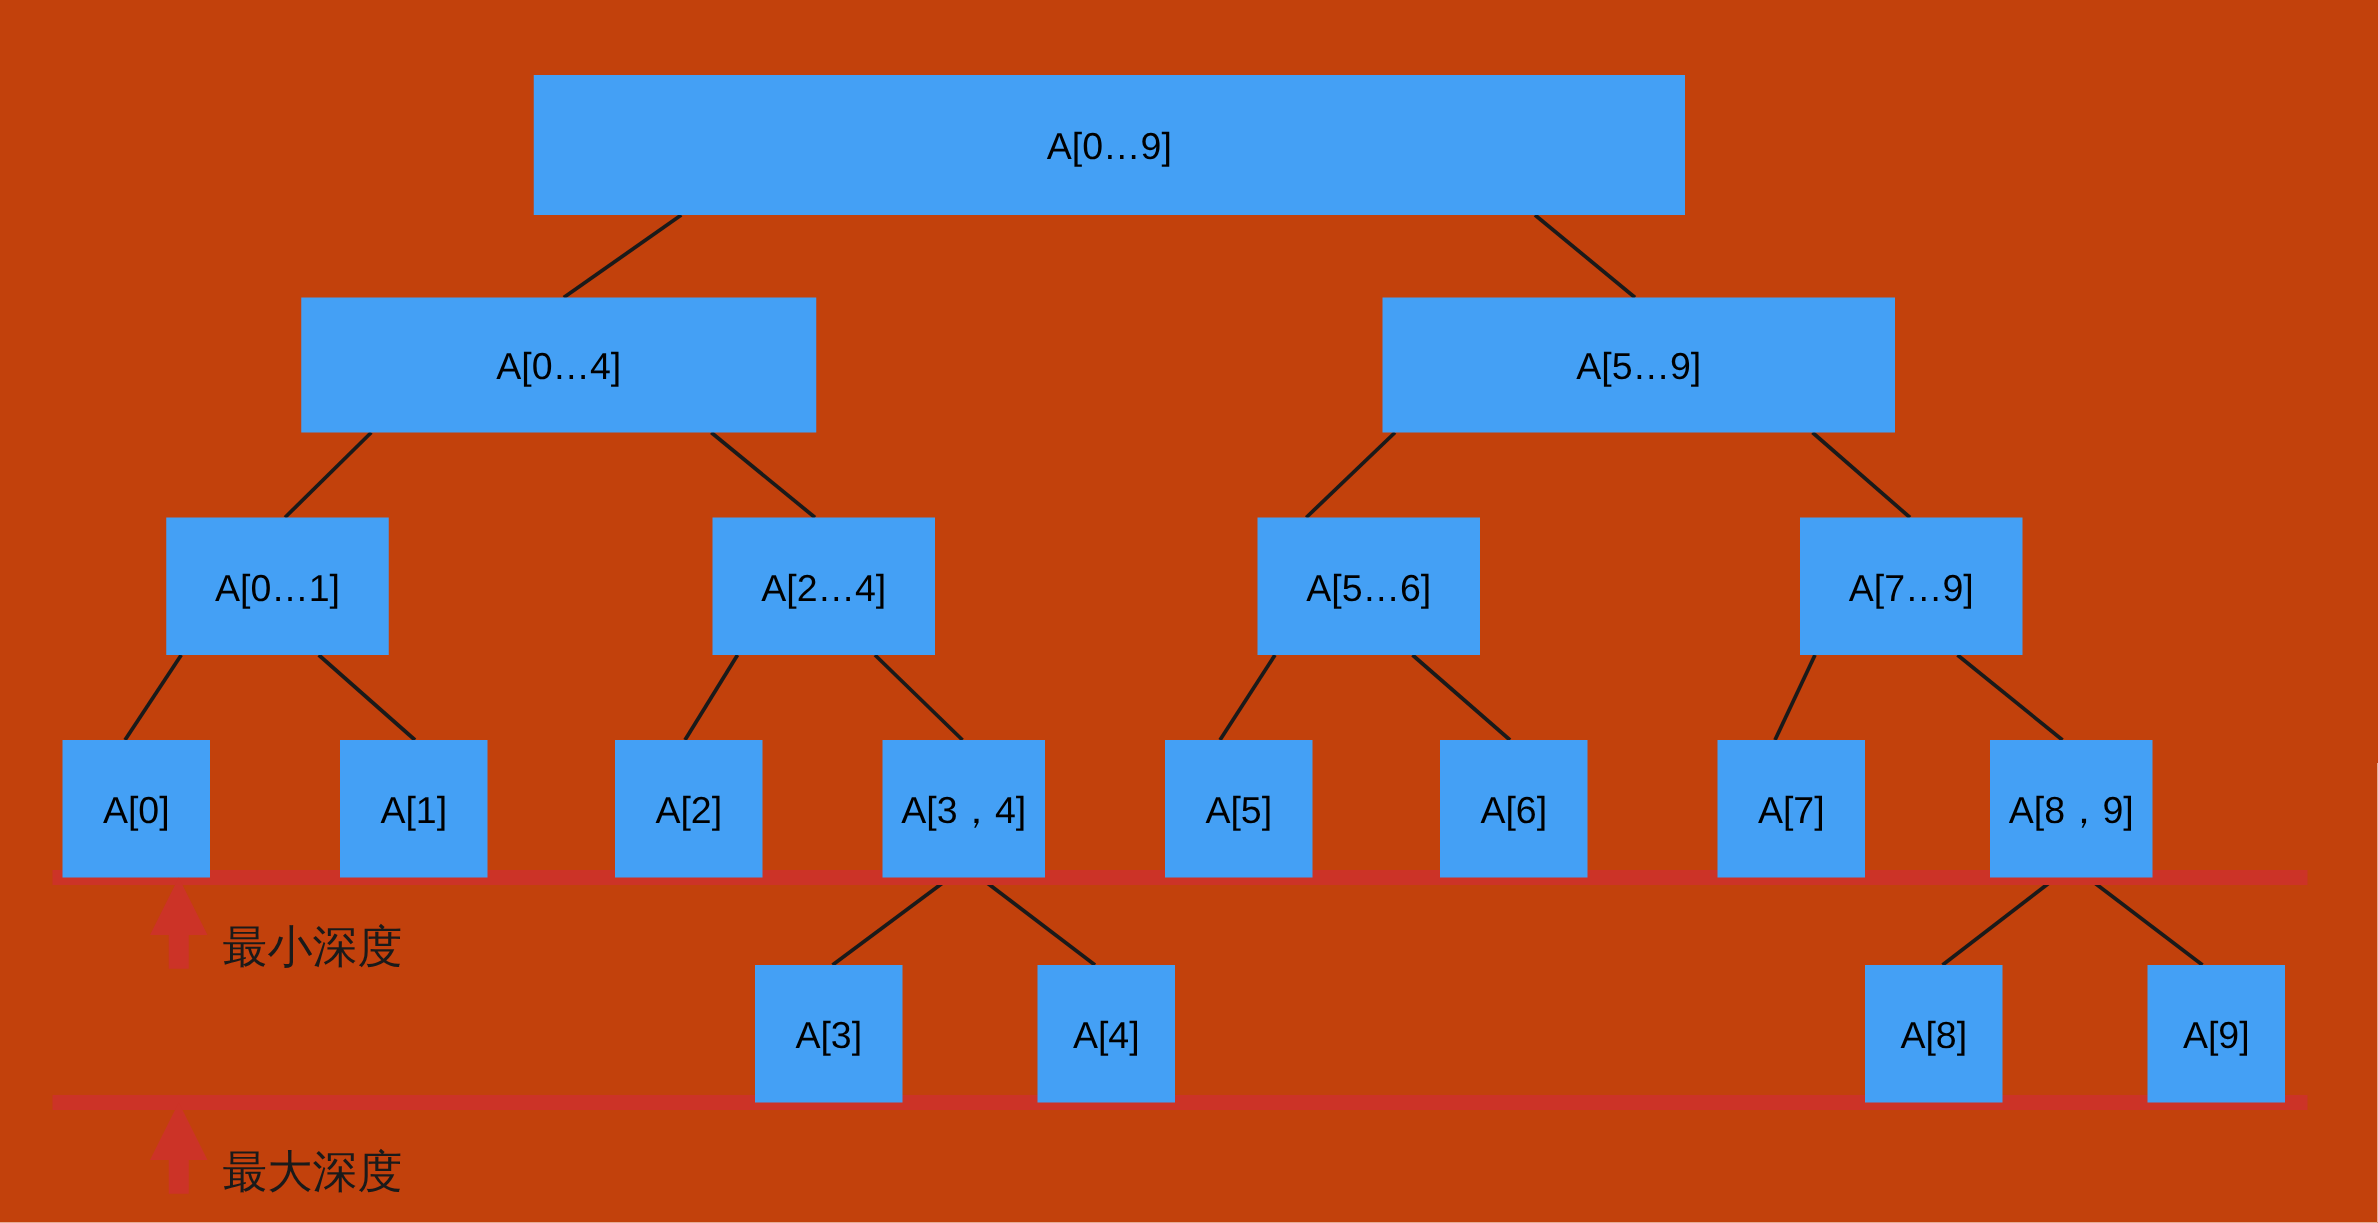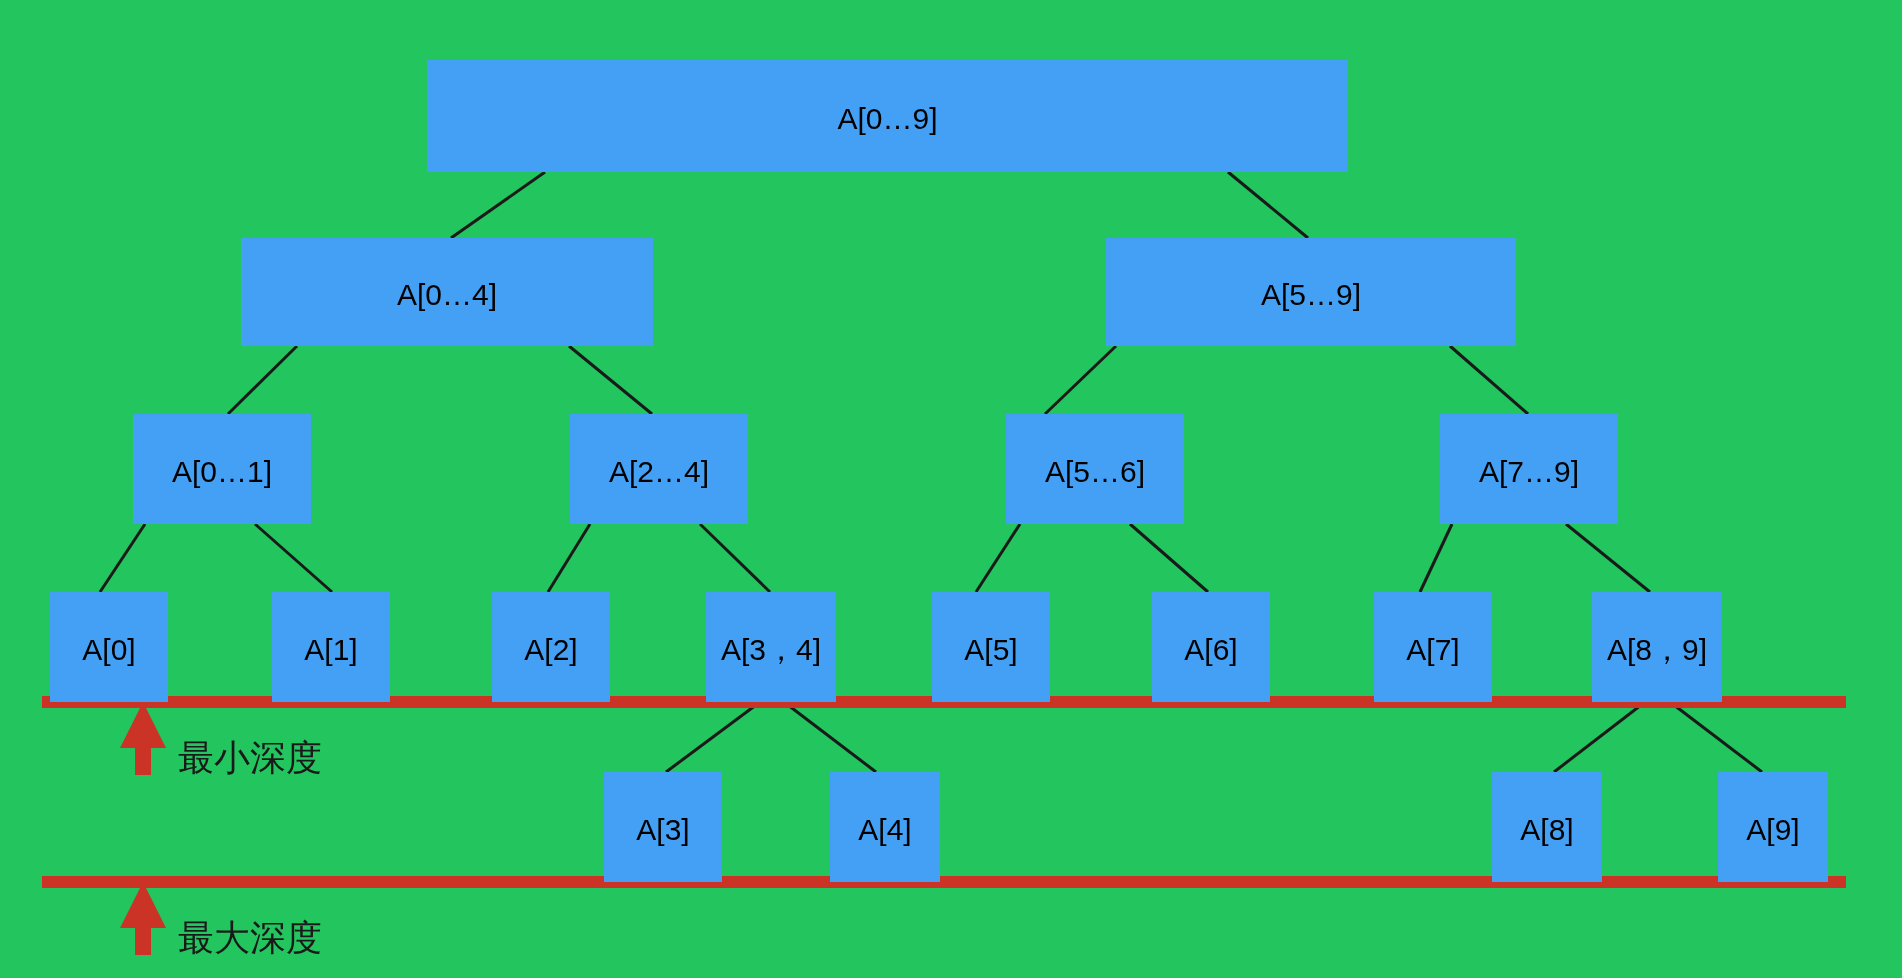--- a/index.html
+++ b/index.html
@@ -10,21 +10,21 @@
   body {
     width: 1902px;
     height: 978px;
     overflow: hidden;
     font-family: "Liberation Sans", "DejaVu Sans", sans-serif;
   }
   #diagram-root {
     position: relative;
     width: 1902px;
     height: 978px;
-    background: #22c55e;
+    background: #c2410c;
   }
   svg#tree-svg {
     position: absolute;
     top: 0;
     left: 0;
     width: 1902px;
     height: 978px;
     display: block;
   }
   .node-rect {

